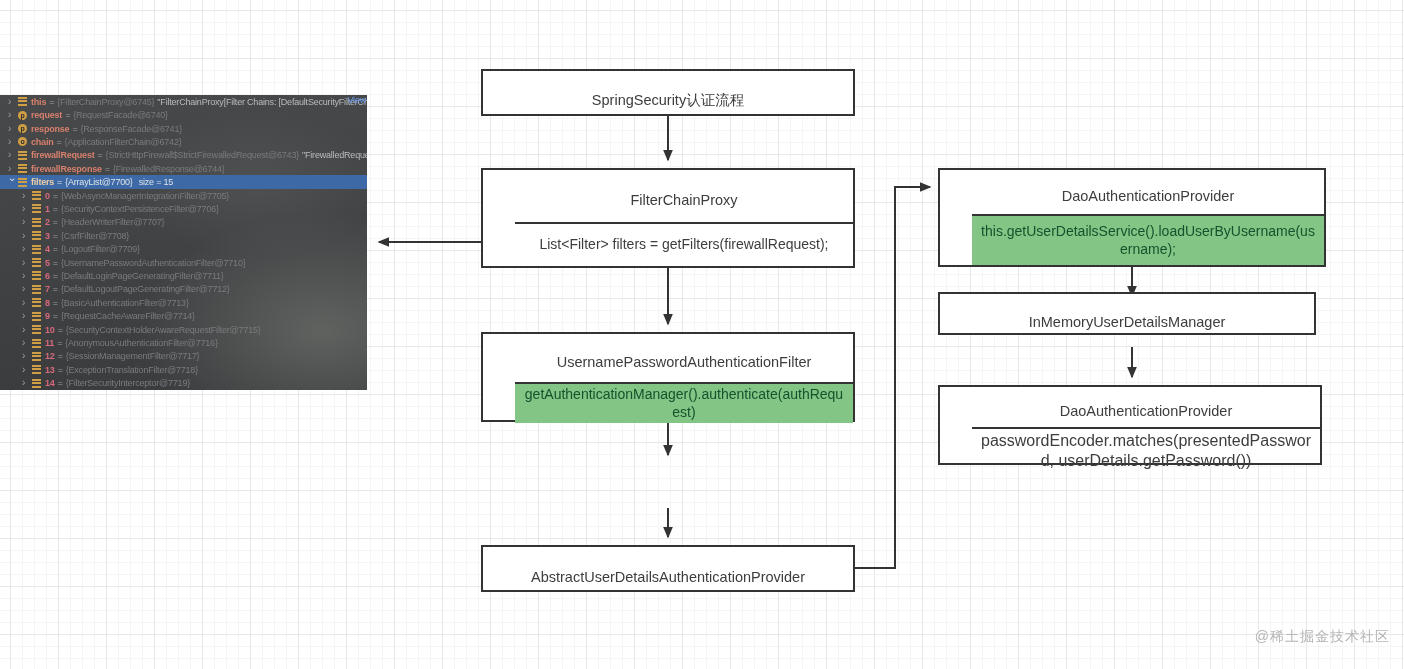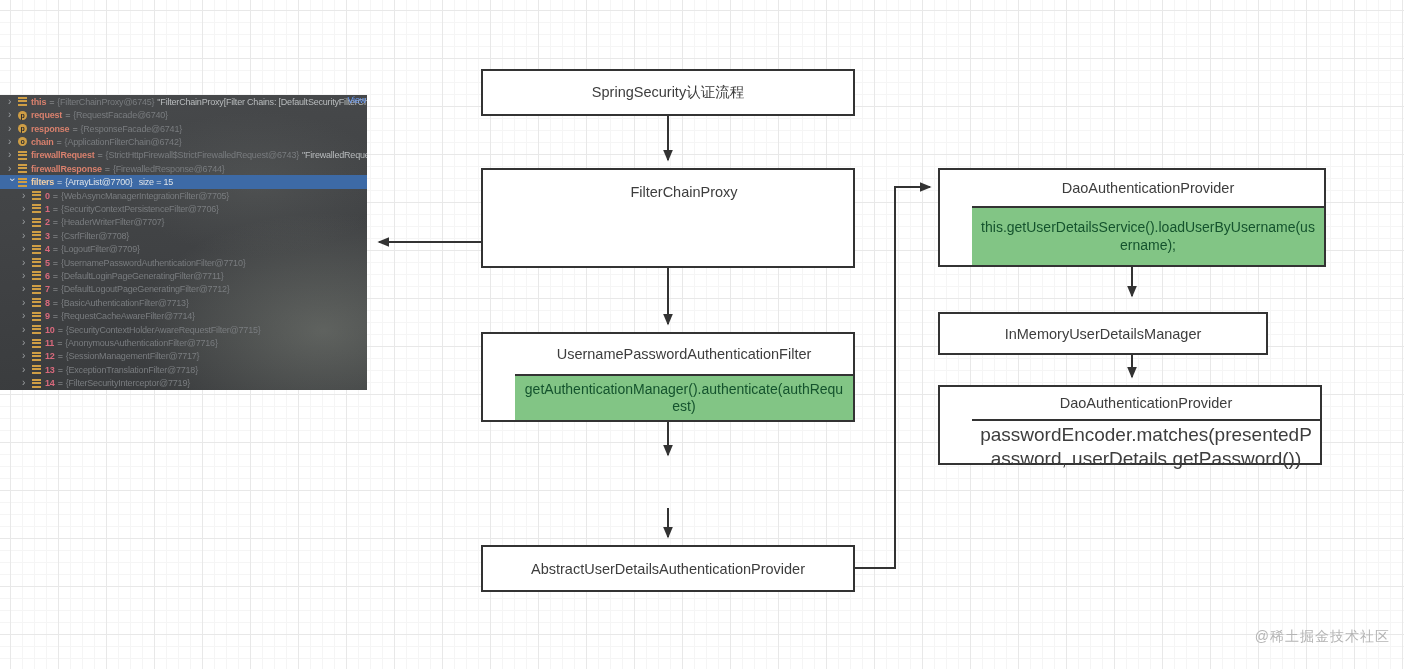--- a/index.html
+++ b/index.html
@@ -18,21 +18,21 @@
     background-position:10px 10px;
   }
 
   
   .node {
     position:absolute; background:#ffffff; border:2px solid #333333;
     color:#3d3d3d; text-align:center;
   }
   .node .title {
     display:flex; align-items:center; justify-content:center;
-    font-size:14.5px; width:100%; height:100%;
+    font-size:14.5px; width:100%; height:100%;margin-top:8px;
   }
   .node.split { display:flex; flex-direction:column;padding-left:32px; }
   .node.split .title { flex:0 0 auto; }
   .node .body {
     border-top:2px solid #333333; display:flex; align-items:center; justify-content:center;
     font-size:14px; padding:2px 8px; flex:1 1 auto; line-height:1.25;
     overflow-wrap:break-word; word-break:break-word;
   }
   .node .body.green { background:var(--green); color:#14532d; }
   .node .body.break-all { word-break:break-all; }
@@ -264,41 +264,42 @@
         <span class="ref">{FilterSecurityInterceptor@7719}</span>
       </div>
     </div>
 
   <div class="node" style="left:481px; top:69px; width:374px; height:47px;">
     <div class="title">SpringSecurity认证流程</div>
   </div>
 
   <div class="node split" style="left:481px; top:168px; width:374px; height:100px;">
     <div class="title" style="height:44px;">FilterChainProxy</div>
+    <div class="body">List&lt;Filter&gt; filters = getFilters(firewallRequest);</div>
   </div>
 
   <div class="node split" style="left:481px; top:332px; width:374px; height:90px;">
     <div class="title" style="height:40px;">UsernamePasswordAuthenticationFilter</div>
     <div class="body green">getAuthenticationManager().authenticate(authRequest)</div>
   </div>
 
 
   <div class="node" style="left:481px; top:545px; width:374px; height:47px;">
     <div class="title">AbstractUserDetailsAuthenticationProvider</div>
   </div>
 
   <div class="node split" style="left:938px; top:168px; width:388px; height:99px;">
     <div class="title" style="height:36px;">DaoAuthenticationProvider</div>
     <div class="body green break-all">this.getUserDetailsService().loadUserByUsername(username);</div>
   </div>
 
-  <div class="node" style="left:938px; top:312px; width:330px; height:43px;">
+  <div class="node" style="left:938px; top:292px; width:378px; height:43px;">
     <div class="title">InMemoryUserDetailsManager</div>
   </div>
 
   <div class="node split" style="left:938px; top:385px; width:384px; height:80px;">
     <div class="title" style="height:32px;">DaoAuthenticationProvider</div>
-    <div class="body" style="font-size:19px;">passwordEncoder.matches(presentedPassword, userDetails.getPassword())</div>
+    <div class="body" style="font-size:16px;">passwordEncoder.matches(presentedPassword, userDetails.getPassword())</div>
   </div>
 
   <div class="watermark">@稀土掘金技术社区</div>
 
 </div>
 
 </body></html>

